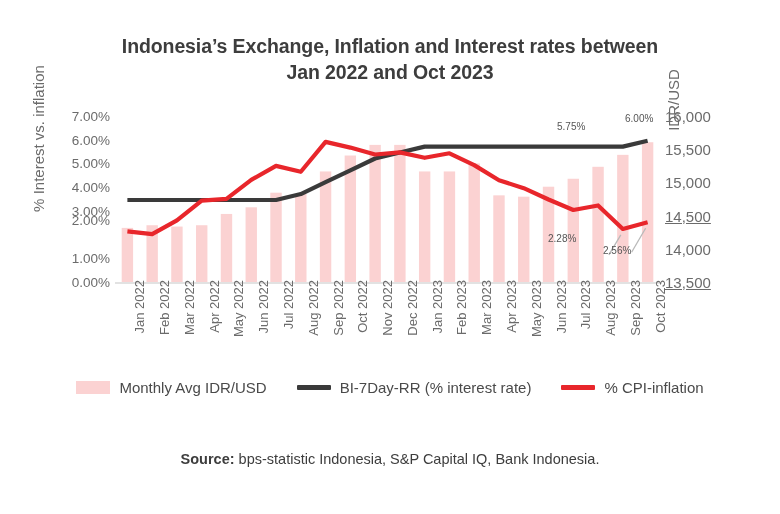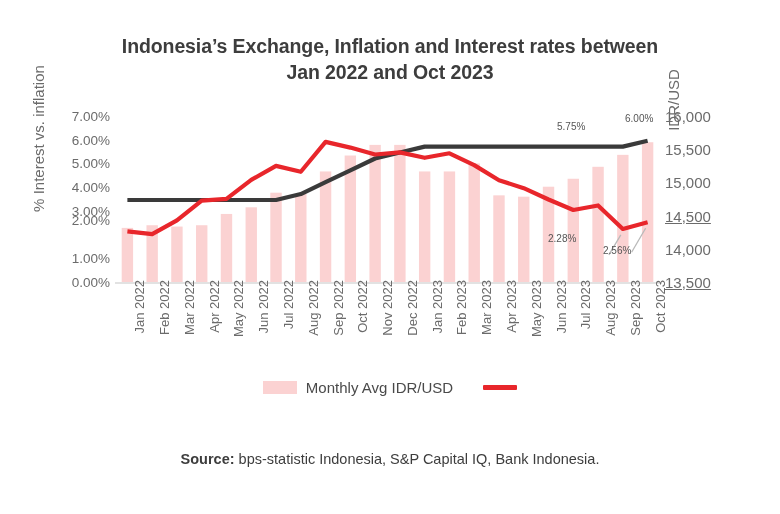--- a/index.html
+++ b/index.html
@@ -287,21 +287,26 @@
   <div class="datalabel" id="lbl-600" style="left:625px; top:113px;">6.00%</div>
   <div class="datalabel" id="lbl-228" style="left:536px; top:233px;margin-left:12px;">2.28%</div>
   <div class="datalabel" id="lbl-256" style="left:603px; top:245px;">2.56%</div>
 
   <div id="legend">
     <div class="legend-item">
       <span class="swatch-bar"></span>
       <span class="legend-label">Monthly Avg  IDR/USD</span>
     </div>
     <div class="legend-item">
+      <span class="swatch-line dark"></span>
+      <span class="legend-label">BI-7Day-RR (% interest rate)</span>
+    </div>
+    <div class="legend-item">
       <span class="swatch-line red"></span>
+      <span class="legend-label">% CPI-inflation</span>
     </div>
   </div>
 
   <div id="source">
     <b>Source:</b><span> bps-statistic Indonesia, S&amp;P Capital IQ, Bank Indonesia.</span>
   </div>
 
 </div>
 
 </body></html>

